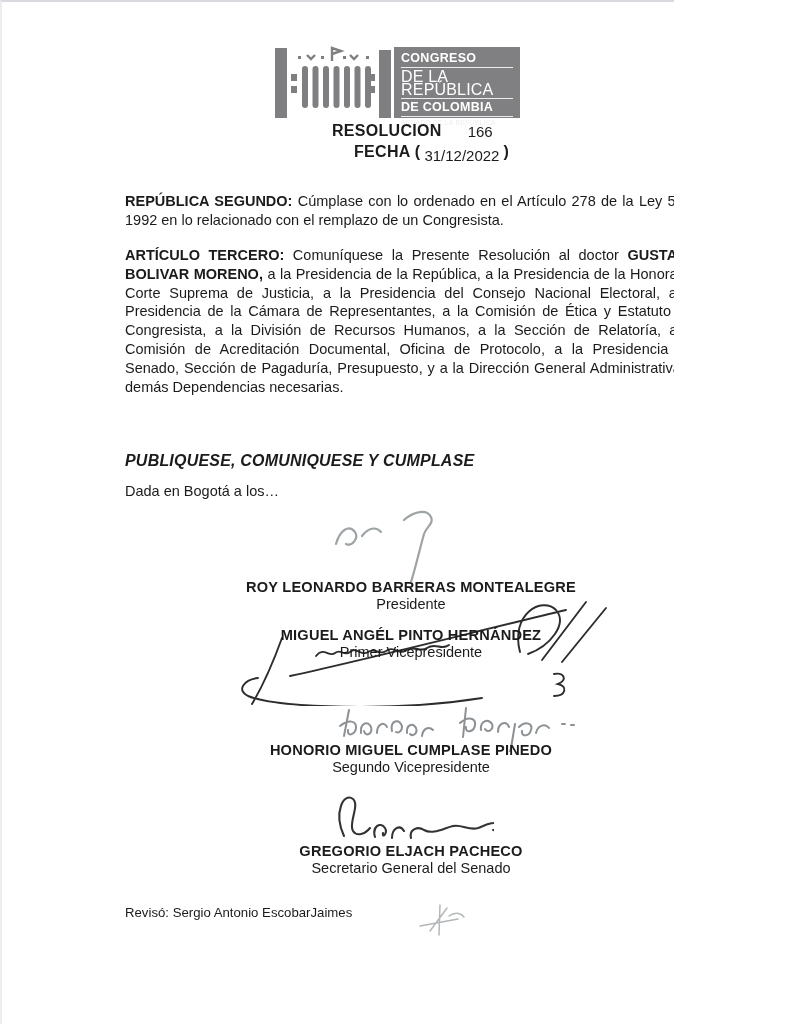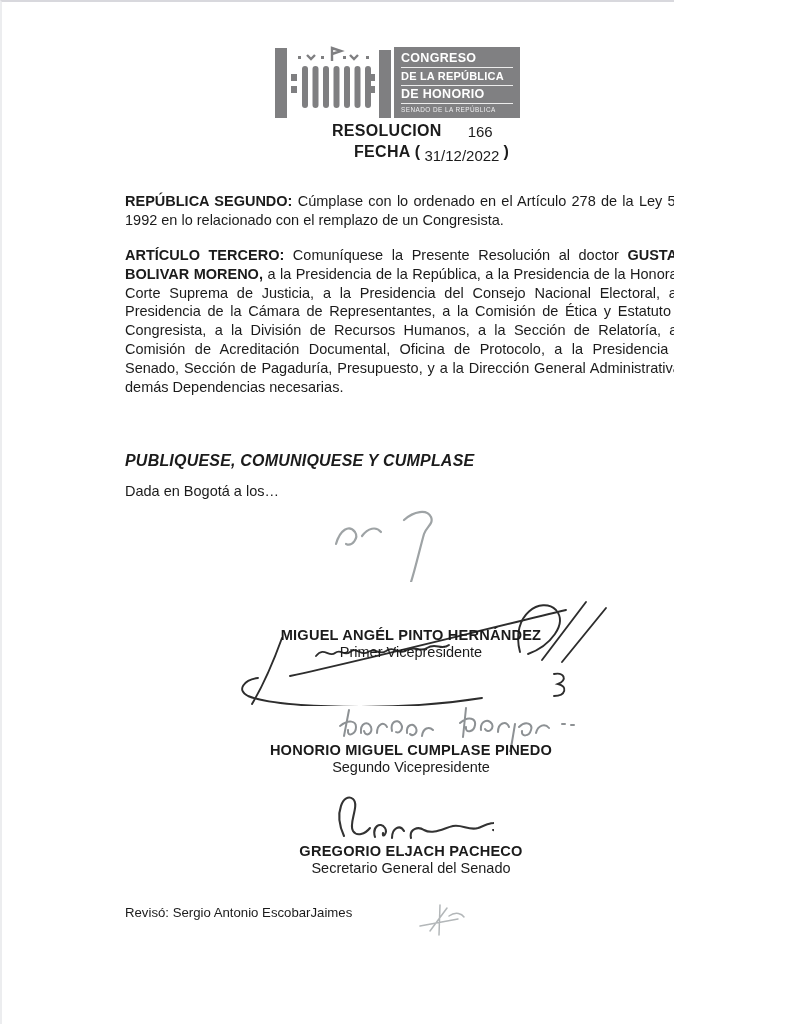--- a/index.html
+++ b/index.html
@@ -12,21 +12,21 @@
   }
 
   
   .logo { position:absolute; left:272px; top:42px; width:246px; height:76px; }
   .logo-building { position:absolute; left:0; top:2px; }
   .logo-box {
     position:absolute; left:120px; top:3px; width:126px; height:71px;
     background:#808082; color:#fff; padding:5px 7px 4px 7px;
   }
   .logo-box .l1 { font-weight:bold; font-size:12.5px; line-height:13px; letter-spacing:.3px; }
-  .logo-box .l2 { font-weight:bold; font-size:11px; line-height:13px; letter-spacing:.2px; }
+  .logo-box .l2 { font-weight:normal; font-size:16px; line-height:13px; letter-spacing:.2px; }
   .logo-box hr { border:none; border-top:1px solid rgba(255,255,255,.85); margin:2px 0; }
   .logo-box .sub { font-size:6.4px; letter-spacing:.45px; color:#ededef; margin-top:2px; }
 
   
   .res-line { position:absolute; left:330px; top:120px; display:flex; align-items:center; gap:26px; }
   .res-line .lbl { font-weight:bold; font-size:16px; letter-spacing:.3px; }
   .res-line .num { font-size:15px; }
   .fecha-line { position:absolute; left:352px; top:141px; display:flex; align-items:baseline; }
   .fecha-line .lbl { font-weight:bold; font-size:16px; letter-spacing:.3px; }
   .fecha-line .val { font-size:15px; position:relative; top:4px; padding:0 4px;text-align:right; }
@@ -87,21 +87,21 @@
         <path d="M33,9 l4,4 l4,-4"></path>
         <path d="M76,9 l4,4 l4,-4"></path>
         <path d="M58,15 V2 l9,3 l-9,3"></path>
       </g>
     </svg>
     <div class="logo-box">
       <div class="l1">CONGRESO</div>
       <hr>
       <div class="l2">DE LA REPÚBLICA</div>
       <hr>
-      <div class="l1">DE HONORIO</div>
+      <div class="l1">DE COLOMBIA</div>
       <hr>
       <div class="sub">SENADO DE LA REPÚBLICA</div>
     </div>
   </div>
 
   <div class="res-line">
     <span class="lbl">RESOLUCION</span>
     <span class="num">166</span>
   </div>
   <div class="fecha-line">
@@ -152,20 +152,24 @@
       <path d="M71,49 c-3,-10 5,-16 10,-9 c3,5 -3,11 -2,5 m9,5 c0,-10 8,-14 12,-7 m7,7 c-2,-9 7,-12 13,-8 c9,5 20,-2 29,-4 c9,-2 16,5 25,2 c8,-3 15,-7 22,-4 c5,3 -1,7 -7,6 m12,2 c8,-4 17,-5 23,-1"></path>
     </g>
   </svg>
 
   <svg class="sigsvg" style="left:406px; top:896px;" width="66" height="42" viewBox="0 0 66 42">
     <g fill="none" stroke="#b3b7b9" stroke-width="1.5" stroke-linecap="round">
       <path d="M12,28 l38,-7 m-28,12 l17,-23 m-7,-3 l-1,30 m10,-19 c7,-5 13,-2 15,1"></path>
     </g>
   </svg>
 
+  <div class="sig-block" id="sigblock-1">
+    <div class="name">ROY LEONARDO BARRERAS MONTEALEGRE</div>
+    <div class="role">Presidente</div>
+  </div>
   <div class="sig-block" id="sigblock-2">
     <div class="name">MIGUEL ANGÉL PINTO HERNÁNDEZ</div>
     <div class="role">Primer Vicepresidente</div>
   </div>
   <div class="sig-block" id="sigblock-3">
     <div class="name">HONORIO MIGUEL CUMPLASE PINEDO</div>
     <div class="role">Segundo Vicepresidente</div>
   </div>
   <div class="sig-block" id="sigblock-4">
     <div class="name">GREGORIO ELJACH PACHECO</div>

